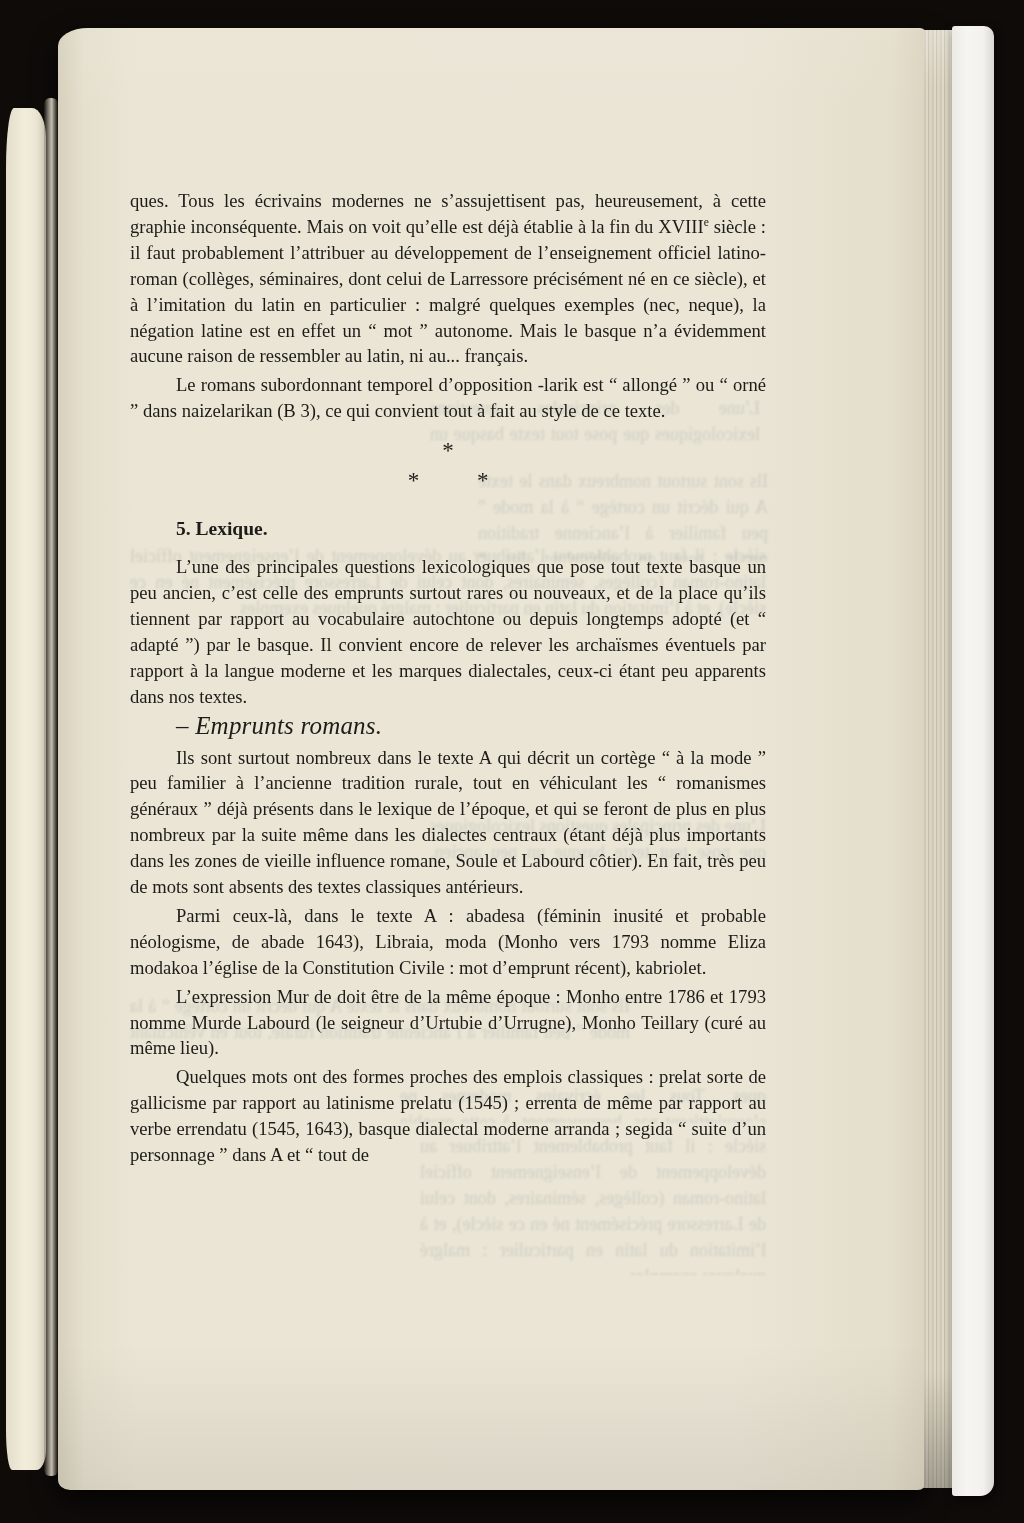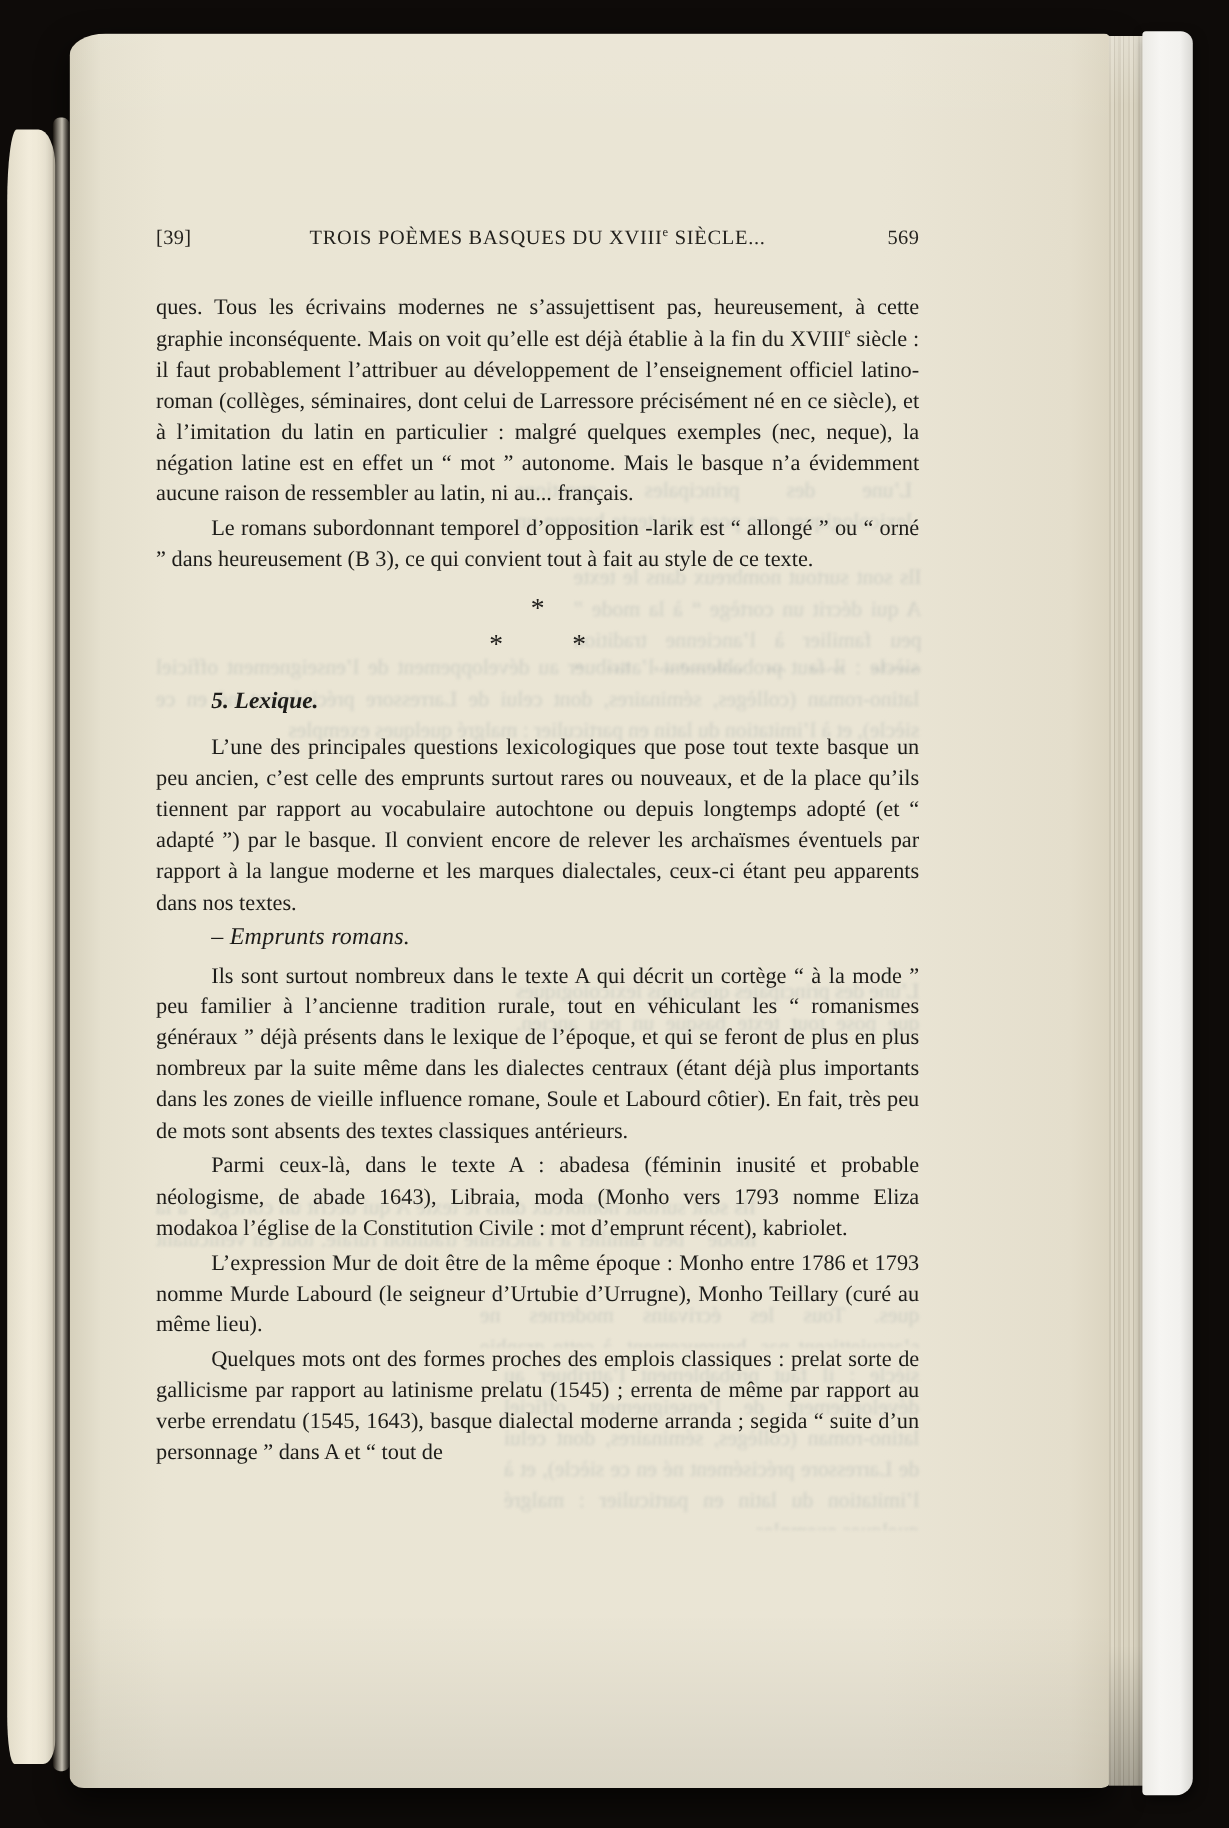--- a/index.html
+++ b/index.html
@@ -56,22 +56,22 @@
   .rh-left{width:78px;text-align:left;}
   .rh-title{flex:1;text-align:center;letter-spacing:.6px;}
   .rh-right{width:78px;text-align:right;}
   p.bp{font-size:18.6px;line-height:25.9px;text-align:justify;margin:0 0 3px;text-indent:46px;}
   p.cont{text-indent:0;}
   .it{}
   .sup{font-size:.62em;vertical-align:super;line-height:0;}
   .stars{text-align:center;font-size:23px;color:#23211e;margin:14px 0 24px;line-height:26px;}
   .star-top{margin-bottom:4px;}
   .star-row span{display:inline-block;margin:0 26px;}
-  h3.lex{font-size:19.5px;font-weight:bold;margin:6px 0 14px;text-indent:46px;font-style:italic;}
-  p.subhead{font-size:20px;line-height:25.9px;margin:2px 0 6px;text-indent:46px;font-style:italic;letter-spacing:.2px;}
+  h3.lex{font-size:19.5px;font-weight:bold;margin:6px 0 14px;text-indent:46px;}
+  p.subhead{font-size:25px;line-height:25.9px;margin:2px 0 6px;text-indent:46px;font-style:italic;letter-spacing:.2px;}
 </style>
 </head>
 <body>
 
 <div class="scene">
 
   <div class="left-sliver"></div>
   <div class="gutter-crease"></div>
 
   <div class="page">
@@ -79,29 +79,24 @@
     <div class="ghost" style="left:372px;top:367px;width:330px;height:58px;">L’une des principales questions lexicologiques que pose tout texte basque un peu ancien, c’est celle des emprunts surtout rares ou nouveaux, et de la place qu’ils tiennent par rapport au vocabulaire autochtone ou depuis longtemps adopté (et “ adapté ”) par le basque. Il convient encore de relever les archaïsmes éventuels par rapport à la langue moderne et les marques dialectales, ceux-ci étant peu apparents dans nos textes.</div>
     <div class="ghost" style="left:420px;top:440px;width:290px;height:92px;">Ils sont surtout nombreux dans le texte A qui décrit un cortège “ à la mode ” peu familier à l’ancienne tradition rurale, tout en véhiculant les “ romanismes généraux ” déjà présents dans le lexique de l’époque, et qui se feront de plus en plus nombreux par la suite même dans les dialectes centraux (étant déjà plus importants dans les zones de vieille influence romane, Soule et Labourd côtier). En fait, très peu de mots sont absents des textes classiques antérieurs.</div>
     <div class="ghost" style="left:72px;top:515px;width:636px;height:132px;"> siècle : il faut probablement l’attribuer au développement de l’enseignement officiel latino-roman (collèges, séminaires, dont celui de Larressore précisément né en ce siècle), et à l’imitation du latin en particulier : malgré quelques exemples </div>
     <div class="ghost" style="left:372px;top:785px;width:336px;height:56px;">L’une des principales questions lexicologiques que pose tout texte basque un peu ancien, c’est celle des emprunts surtout rares ou nouveaux, et de la place qu’ils tiennent par rapport au vocabulaire autochtone ou depuis longtemps adopté (et “ adapté ”) par le basque. Il convient encore de relever les archaïsmes éventuels par rapport à la langue moderne et les marques dialectales, ceux-ci étant peu apparents dans nos textes.</div>
     <div class="ghost" style="left:72px;top:965px;width:500px;height:46px;">Ils sont surtout nombreux dans le texte A qui décrit un cortège “ à la mode ” peu familier à l’ancienne tradition rurale, tout en véhiculant les “ romanismes généraux ” déjà présents dans le lexique de l’époque, et qui se feront de plus en plus nombreux par la suite même dans les dialectes centraux (étant déjà plus importants dans les zones de vieille influence romane, Soule et Labourd côtier). En fait, très peu de mots sont absents des textes classiques antérieurs.</div>
     <div class="ghost" style="left:342px;top:1055px;width:366px;height:40px;">ques. Tous les écrivains modernes ne s’assujettisent pas, heureusement, à cette graphie inconséquente. Mais on voit qu’elle est déjà établie à la fin du XVIII</div>
     <div class="ghost" style="left:362px;top:1105px;width:346px;height:142px;"> siècle : il faut probablement l’attribuer au développement de l’enseignement officiel latino-roman (collèges, séminaires, dont celui de Larressore précisément né en ce siècle), et à l’imitation du latin en particulier : malgré quelques exemples </div>
 
     <div class="content">
 
-      <div class="runhead">
-        <span class="rh-left">[39]</span>
-        <span class="rh-title"><span>TROIS POÈMES BASQUES DU XVIII</span><span class="sup">e</span><span> SIÈCLE...</span></span>
-        <span class="rh-right">569</span>
-      </div>
 
       <p class="bp cont"><span>ques. Tous les écrivains modernes ne s’assujettisent pas, heureusement, à cette graphie inconséquente. Mais on voit qu’elle est déjà établie à la fin du XVIII</span><span class="sup">e</span><span> siècle : il faut probablement l’attribuer au développement de l’enseignement officiel latino-roman (collèges, séminaires, dont celui de Larressore précisément né en ce siècle), et à l’imitation du latin en particulier : malgré quelques exemples </span><span class="it">(nec, neque),</span><span> la négation latine est en effet un “ mot ” autonome. Mais le basque n’a évidemment aucune raison de ressembler au latin, ni au... français.</span></p>
 
-      <p class="bp"><span>Le romans subordonnant temporel d’opposition </span><span class="it">-larik</span><span> est “ allongé ” ou “ orné ” dans </span><span class="it">heureusement</span><span> (B 3), ce qui convient tout à fait au style de ce texte.</span></p>
+      <p class="bp"><span>Le romans subordonnant temporel d’opposition </span><span class="it">-larik</span><span> est “ allongé ” ou “ orné ” dans </span><span class="it">naizelarikan</span><span> (B 3), ce qui convient tout à fait au style de ce texte.</span></p>
 
       <div class="stars">
         <div class="star-top"><span>*</span></div>
         <div class="star-row">
           <span>*</span>
           <span>*</span>
         </div>
       </div>
 
       <h3 class="lex">5. Lexique.</h3>

